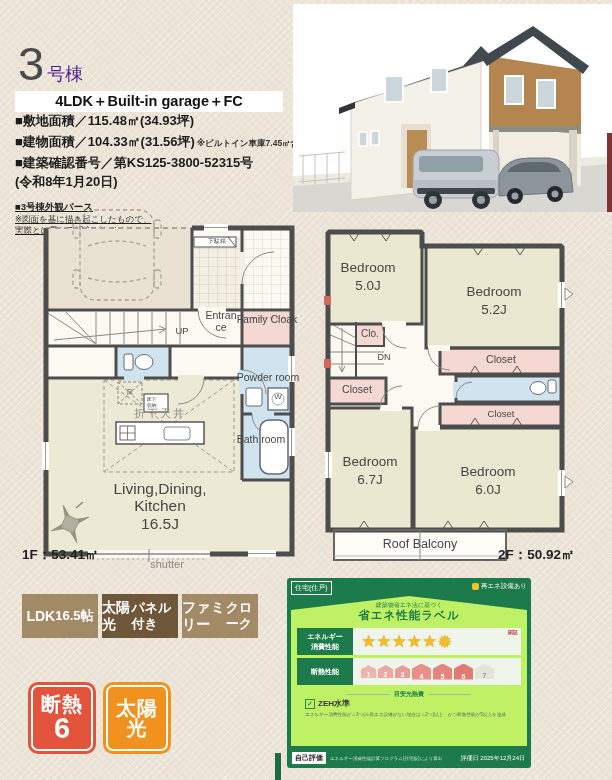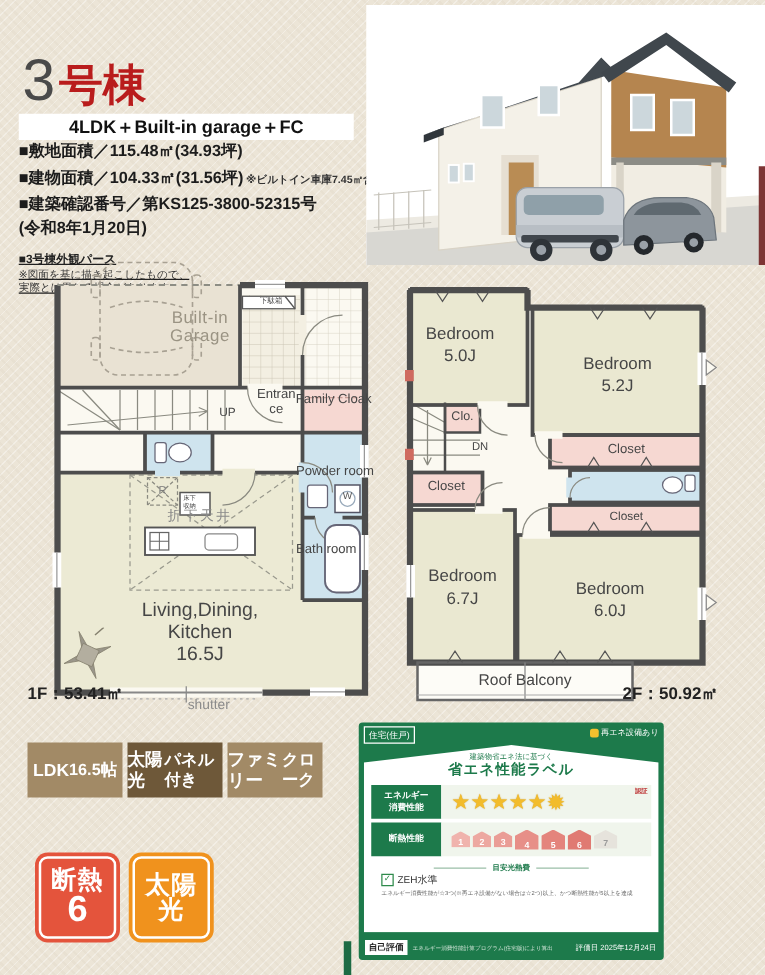--- a/index.html
+++ b/index.html
@@ -6,21 +6,21 @@
   body{width:612px;height:780px;position:relative;overflow:hidden;
        font-family:"Liberation Sans","DejaVu Sans",sans-serif;
        background-color:#ece5d7;
        background-image:repeating-linear-gradient(45deg, rgba(150,130,100,.045) 0 2px, transparent 2px 6px),
                         repeating-linear-gradient(-45deg, rgba(255,255,255,.35) 0 1px, transparent 1px 5px);
        color:#1f1f1f;}
   .abs{position:absolute;}
   
   #unit-line{left:18px;top:40px;}
   #unit-no{font-size:47px;font-weight:400;color:#4a4a4a;line-height:1;}
-  #unit-suffix{font-size:35px;font-weight:bold;color:#b91c1c;margin-left:3px;}
+  #unit-suffix{font-size:18px;font-weight:normal;color:#4c1d95;margin-left:3px;}
   #plan-banner{left:15px;top:91px;width:268px;height:21px;background:#fff;
      display:flex;align-items:center;justify-content:center;
      font-size:14.5px;font-weight:bold;color:#111;}
   .spec-line{left:15px;width:290px;font-size:13px;font-weight:600;color:#1c1c1c;white-space:nowrap;}
   .spec-note{font-size:8.5px;font-weight:600;color:#333;margin-left:2px;}
   #persp-block{left:15px;top:201px;width:170px;text-decoration:underline;}
   #persp-title{font-size:9.5px;font-weight:bold;color:#222;}
   .persp-note{font-size:8.5px;color:#333;line-height:11px;}
   
   #exterior{left:293px;top:4px;width:319px;height:208px;background:#fff;}
@@ -68,21 +68,21 @@
   .pbadge{width:68px;height:72px;border-radius:10px;display:flex;}
   .pbadge .inner{flex:1;margin:3px;border:2px solid #fff;border-radius:7px;
      display:flex;flex-direction:column;align-items:center;justify-content:center;color:#fff;font-weight:bold;line-height:1.0;}
   .pbadge .pl{font-size:20px;letter-spacing:1px;} .pbadge .pv{font-size:29px;}
   .red-b{background:#e4543c;} .green-b{background:#2e8a4b;} .orange-b{background:#f0921d;}
   
   #energy{left:287px;top:578px;width:244px;height:190px;background:#1d7a4b;border-radius:3px;font-family:"Liberation Sans",sans-serif;}
   #el-type{left:4px;top:3px;border:1px solid #fff;color:#fff;font-size:7px;padding:1px 3px;}
   #el-renew{right:4px;top:4px;color:#fff;font-size:6.5px;display:flex;align-items:center;gap:2px;}
   #el-renew .sun{width:7px;height:7px;background:#f2c12e;border-radius:2px;display:inline-block;}
-  #el-card{left:4px;top:18px;width:236px;height:150px;background:#ffffff;
+  #el-card{left:4px;top:18px;width:236px;height:150px;background:#bef264;
      clip-path:polygon(0 14px,50% 0,100% 14px,100% 100%,0 100%);}
   #el-law{top:5px;width:100%;text-align:center;font-size:6px;color:#1d7a4b;}
   #el-title{top:12px;width:100%;text-align:center;font-size:11.5px;font-weight:bold;color:#1d7a4b;letter-spacing:1px;}
   .el-row{left:6px;width:224px;height:27px;display:flex;}
   #el-row1{top:32px;} #el-row2{top:62px;}
   .el-rlabel{width:56px;background:#1d7a4b;color:#fff;font-size:7px;font-weight:bold;
      display:flex;flex-direction:column;align-items:center;justify-content:center;line-height:1.3;}
   .el-rbody{flex:1;background:#f0f5ec;position:relative;display:flex;align-items:center;padding-left:8px;}
   .star{font-size:17px;color:#f2bc2c;text-shadow:0 0 1px #c9941f;line-height:1;}
   .star.burst{font-size:18px;}
@@ -90,21 +90,21 @@
   .house-chip{clip-path:polygon(50% 0,100% 32%,100% 100%,0 100%,0 32%);
      color:#fff;font-size:7px;font-weight:bold;display:flex;align-items:flex-end;justify-content:center;margin-right:2px;}
   #el-costhead{top:94px;width:100%;display:flex;align-items:center;justify-content:center;gap:5px;
      font-size:6px;color:#1d7a4b;font-weight:bold;}
   #el-costhead .rule{width:42px;height:1px;background:#9bbfa8;}
   #el-money-row{top:102px;left:10px;width:218px;display:flex;}
   #el-cost-col{width:118px;}
   #el-cost{font-size:13px;font-weight:bold;color:#c43b34;letter-spacing:.5px;}
   .el-note{font-size:4.6px;color:#666;line-height:6px;margin-top:3px;text-align:left;}
   #el-zeh-col{flex:1;padding-left:4px;}
-  #el-zeh{font-size:8px;font-weight:normal;color:#333;display:flex;align-items:center;gap:3px;}
+  #el-zeh{font-size:8px;font-weight:bold;color:#333;display:flex;align-items:center;gap:3px;}
   #el-zeh .chk{width:8px;height:8px;border:1px solid #2e8a4b;color:#2e8a4b;font-size:7px;line-height:8px;text-align:center;}
   #el-bottom{left:0;bottom:0;width:100%;height:20px;display:flex;align-items:center;}
   #el-self{background:#fff;color:#222;font-size:7px;font-weight:bold;padding:1px 3px;margin:0 4px 0 5px;}
   #el-self-note{font-size:4.5px;color:#cfe3d6;flex:1;text-align:left;}
   #el-date{font-size:6px;color:#fff;margin-right:6px;}
   #green-corner{left:275px;top:753px;width:6px;height:27px;background:#1d6b44;}
 </style>
 </head>
 <body>
 
@@ -310,21 +310,20 @@
     <g>
       <rect x="230" y="166" width="20" height="22" fill="#fff" stroke="#556" stroke-width="1.2"></rect>
       <circle cx="240" cy="177" r="6" fill="none" stroke="#9ab" stroke-width="1"></circle>
     </g>
     <rect x="208" y="166" width="16" height="18" rx="2" fill="#fff" stroke="#667" stroke-width="1"></rect>
 
     <rect x="222" y="198" width="28" height="54" rx="9" fill="#fff" stroke="#667" stroke-width="1.5"></rect>
 
     <line x1="208" y1="96" x2="250" y2="96" stroke="#c59b94" stroke-width="1" stroke-dasharray="4,2"></line>
   </svg>
-  <div class="plan-label" id="lbl-garage">Built-in Garage</div>
   <div class="plan-label" id="lbl-shoe">下駄箱</div>
   <div class="plan-label" id="lbl-entrance">Entrance</div>
   <div class="plan-label" id="lbl-cloak">Family Cloak</div>
   <div class="plan-label" id="lbl-up">UP</div>
   <div class="plan-label" id="lbl-powder">Powder room</div>
   <div class="plan-label" id="lbl-w">W</div>
   <div class="plan-label" id="lbl-bath">Bath room</div>
   <div class="plan-label" id="lbl-fridge">R</div>
   <div class="plan-label" id="lbl-storage">床下収納</div>
   <div class="plan-label" id="lbl-ceiling">折下天井</div>

